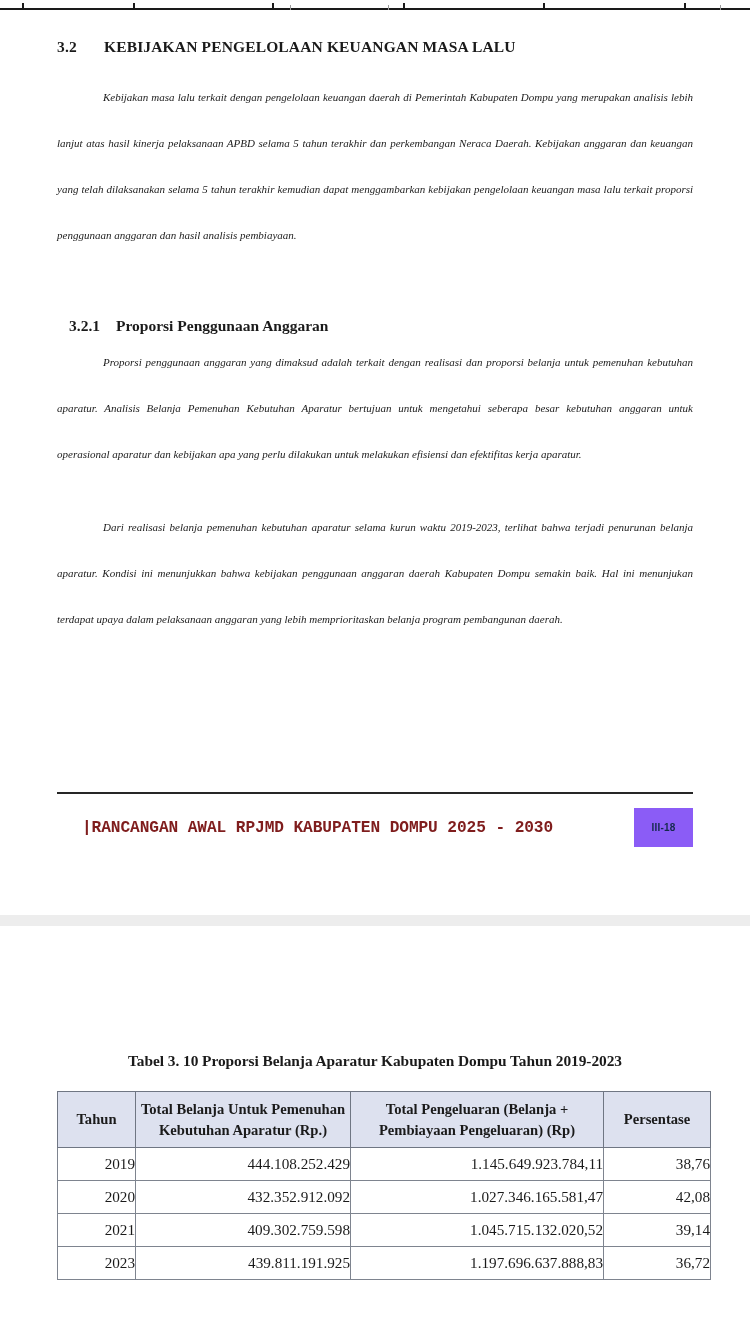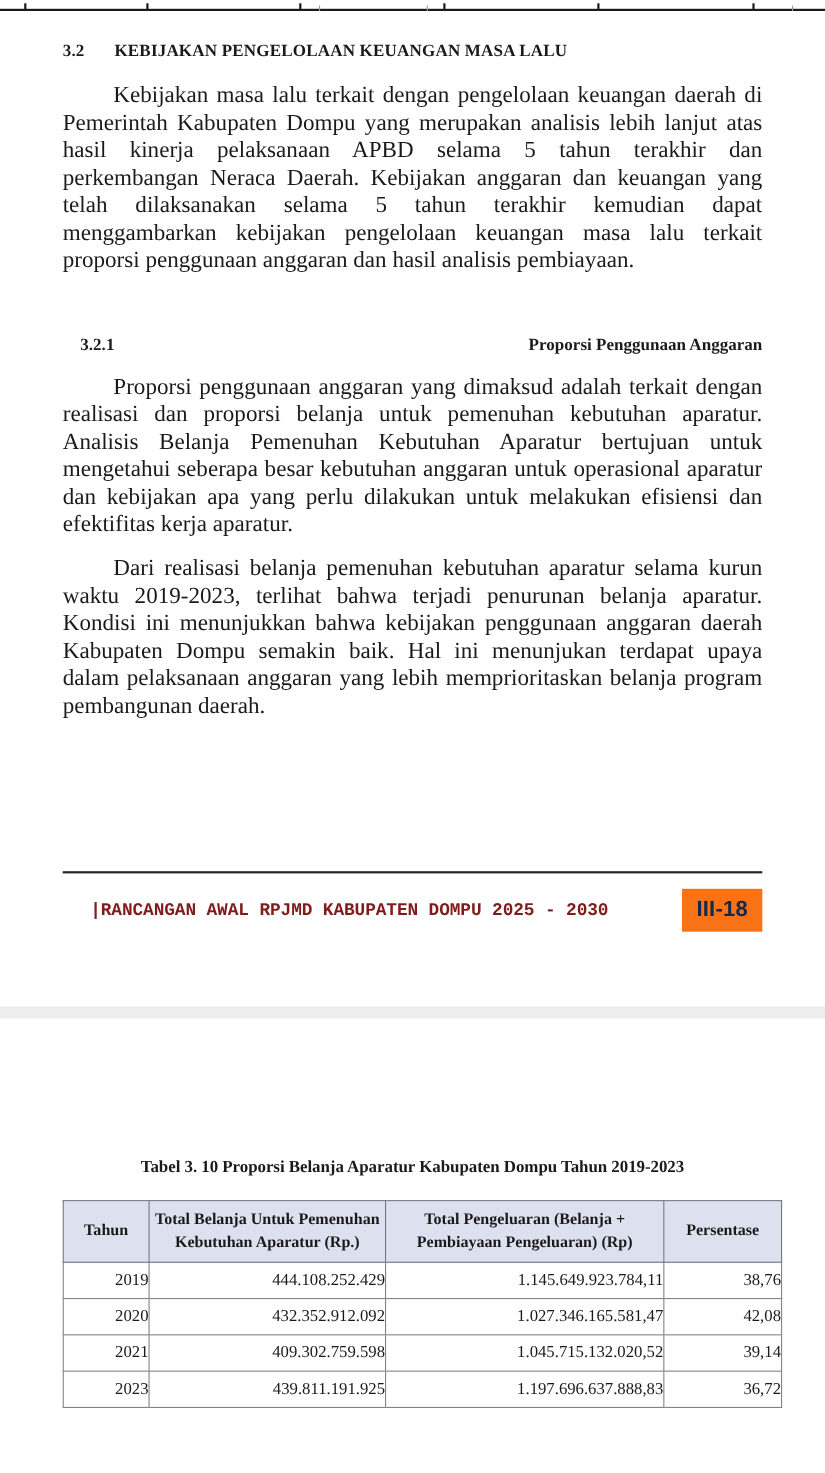--- a/index.html
+++ b/index.html
@@ -75,35 +75,35 @@
     letter-spacing: 0.15px;
     display: flex;
     margin: 0;
   }
   .h2 .num { width: 47px; flex: none; }
   .h2 .txt { flex: 1; }
 
   .h3 {
     font-weight: bold;
     font-size: 15.5px;
-    margin: 0;
-    display: flex;
-    text-align: right;
+    margin: 12px;
+    display: flex;
   }
   .h3 .num { width: 47px; flex: none; }
   .h3 .txt { flex: 1; }
 
   
   p.body {
     margin: 0;
-    font-size: 21px;
-    line-height: 25px;
+    font-size: 11px;
+    line-height: 46px;
     text-align: justify;
     text-indent: 46px;
     text-justify: inter-word;
+    font-style: italic;
   }
   p.body:last-child { }
 
   
   .footer {
     position: absolute;
     left: 57px;
     width: 636px;
   }
   .footer-rule {
@@ -123,28 +123,28 @@
     align-items: center;
     padding-left: 25px;
     font-family: Liberation Mono, monospace;
     font-weight: bold;
     font-size: 16.2px;
     letter-spacing: -0.1px;
     color: #7f1d1d;
     white-space: nowrap;
   }
   .footer-pagebox {
-    width: 73px;
+    width: 59px;
     display: flex;
     align-items: center;
     justify-content: center;
-    background: #f97316;
+    background: #8b5cf6;
     font-family: "Liberation Sans", sans-serif;
     font-weight: bold;
-    font-size: 20px;
+    font-size: 10px;
     color: #13294b;
     letter-spacing: 0.2px;
   }
 
   
   .table-caption {
     font-weight: bold;
     font-size: 15.4px;
     text-align: center;
     margin: 0 0 21px 0;

